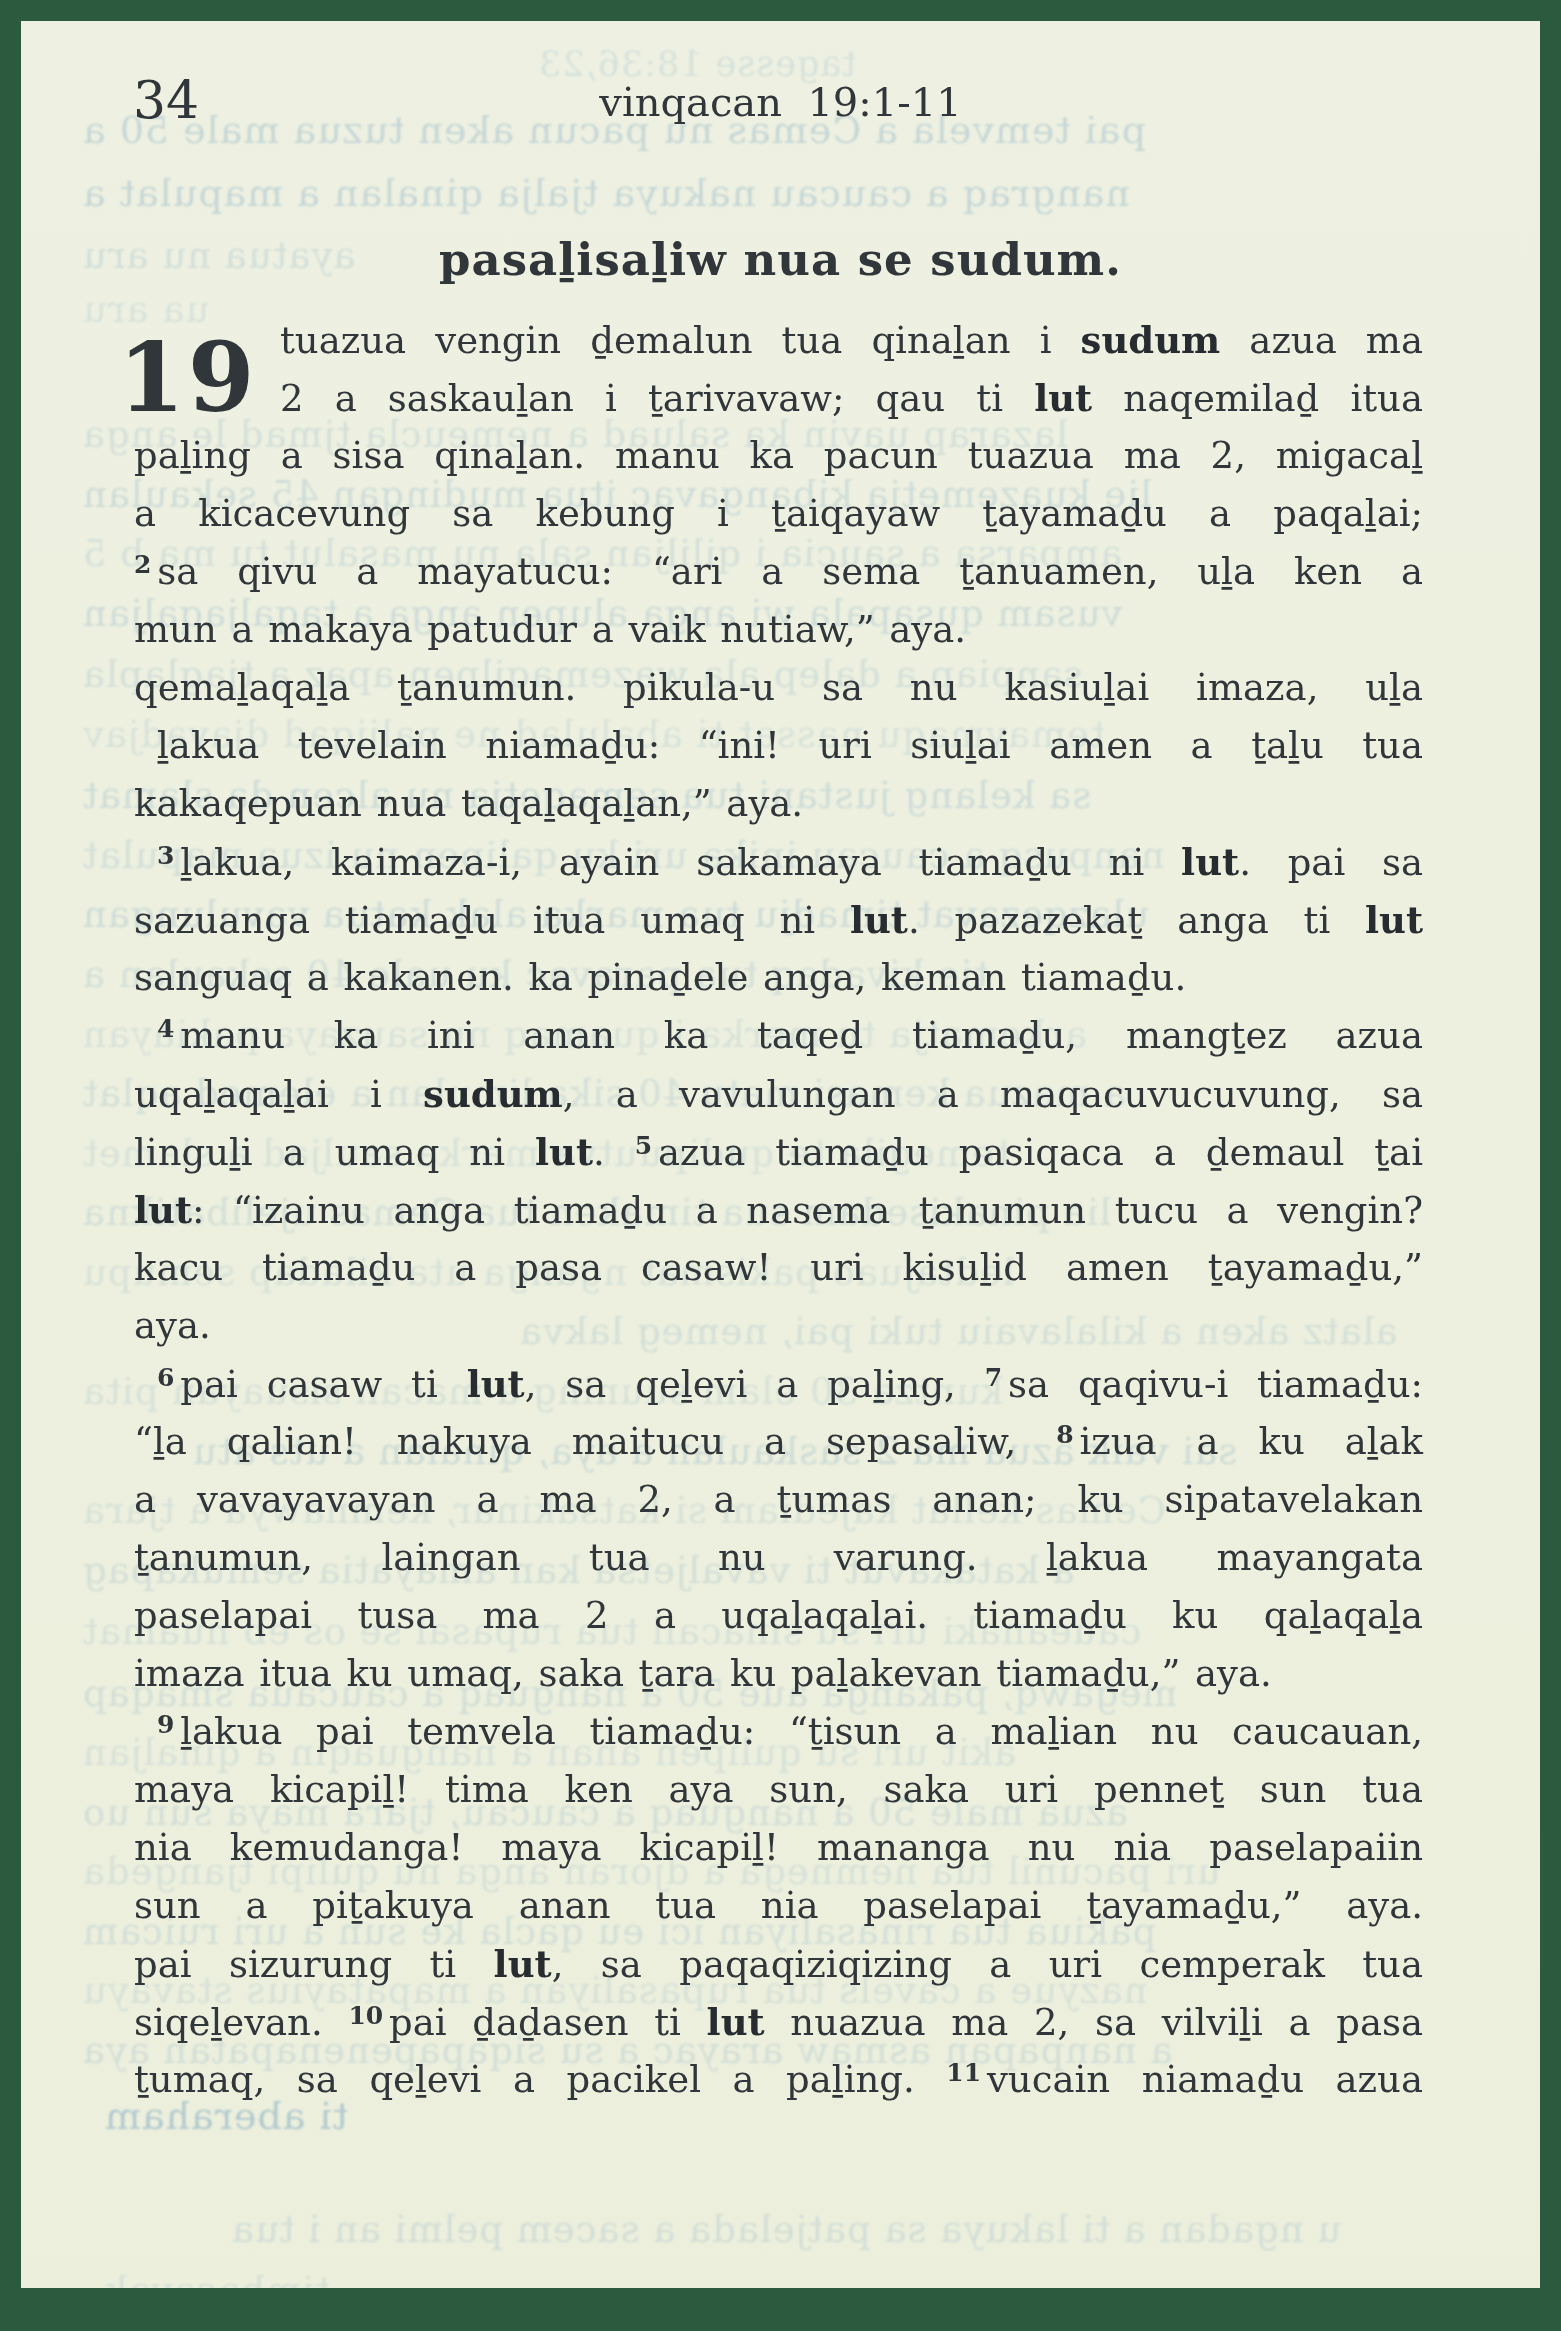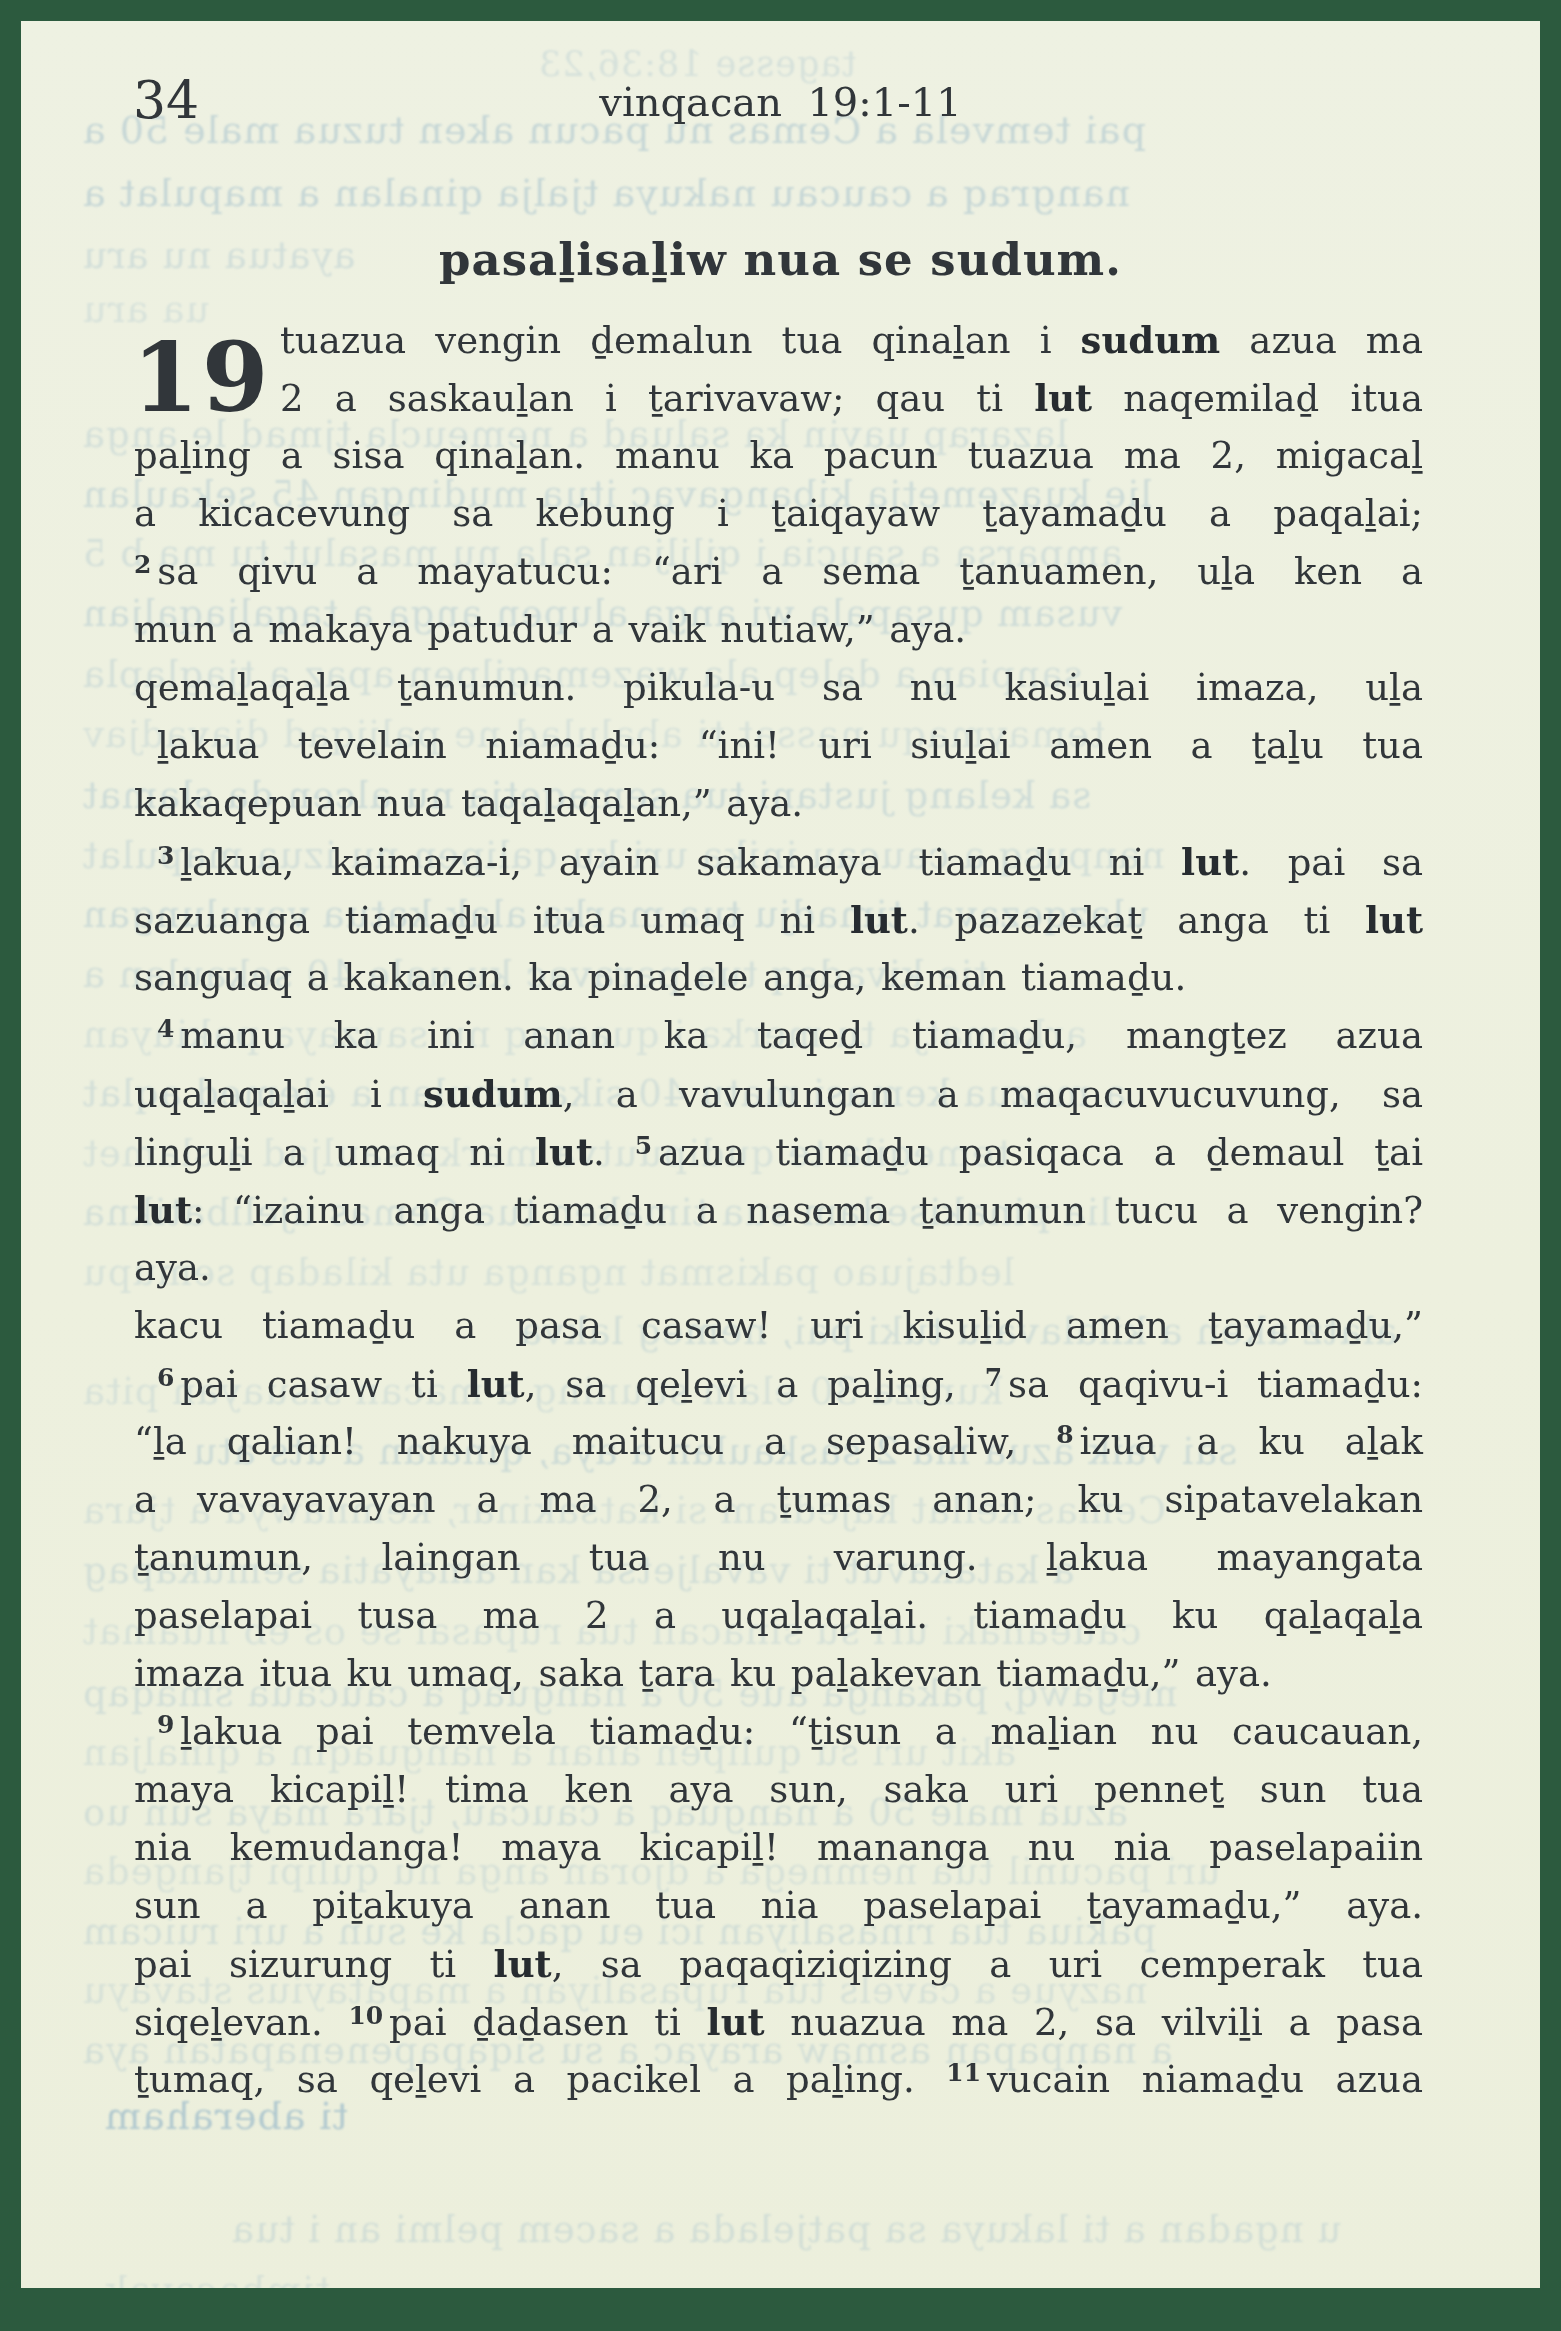--- a/index.html
+++ b/index.html
@@ -18,21 +18,21 @@
   .frame{position:absolute; inset:0; z-index:9; pointer-events:none;
     border:21px solid var(--green); border-bottom-width:44px;}
   #bleed{position:absolute; inset:0; z-index:1;}
   .bl{position:absolute; transform:scaleX(-1); filter:blur(1.3px);
     color:var(--bleed); white-space:pre; letter-spacing:1px;}
   .pagenum{position:absolute; left:133px; top:70px; font-size:52px; z-index:3;text-align:center;}
   .runhead{position:absolute; left:0; width:100%; top:79px; text-align:center;
     font-size:40px; white-space:pre; z-index:3;}
   .heading{position:absolute; left:0; width:100%; top:233px; text-align:center;
     font-size:45px; font-weight:bold; letter-spacing:1px; z-index:3;}
-  .chapnum{position:absolute; left:132px; top:330px; font-size:96px;
+  .chapnum{position:absolute; left:118px; top:330px; font-size:96px;
     font-weight:bold; line-height:1; letter-spacing:2.9px; z-index:3;}
   #lines{position:absolute; left:134px; top:311px; width:1289px; z-index:2;}
   .line{height:58px; line-height:58px; font-size:37px; word-spacing:2.9px;
     white-space:normal;}
   .j{text-align:justify; text-align-last:justify;}
   .l{text-align:left; text-align-last:left;}
   .dc{margin-left:146px;}
   .ind{text-indent:23px;}
   .line b{font-weight:bold; color:#272c30;}
   sup.v{font-size:25px; font-weight:bold; position:relative; top:-11.5px;
@@ -97,22 +97,22 @@
     <div class="line j">qemaḻaqaḻa ṯanumun.  pikula-u sa nu kasiuḻai imaza, uḻa</div>
     <div class="line j ind">ḻakua tevelain niamaḏu: “ini!  uri siuḻai amen a ṯaḻu tua</div>
     <div class="line l">kakaqepuan nua taqaḻaqaḻan,” aya.</div>
     <div class="line j ind"><sup class="v">3</sup>ḻakua, kaimaza-i, ayain sakamaya tiamaḏu ni <b>lut</b>.  pai sa</div>
     <div class="line j">sazuanga tiamaḏu itua umaq ni <b>lut</b>.  pazazekaṯ anga ti <b>lut</b></div>
     <div class="line l">sanguaq a kakanen.  ka pinaḏele anga, keman tiamaḏu.</div>
     <div class="line j ind"><sup class="v">4</sup>manu ka ini anan ka taqeḏ tiamaḏu, mangṯez azua</div>
     <div class="line j">uqaḻaqaḻai i <b>sudum</b>, a vavulungan a maqacuvucuvung, sa</div>
     <div class="line j">linguḻi a umaq ni <b>lut</b>. <sup class="v">5</sup>azua tiamaḏu pasiqaca a ḏemaul ṯai</div>
     <div class="line j"><b>lut</b>: “izainu anga tiamaḏu a nasema ṯanumun tucu a vengin?</div>
+    <div class="line j">kacu tiamaḏu a pasa casaw!  uri kisuḻid amen ṯayamaḏu,”</div>
     <div class="line l">aya.</div>
-    <div class="line j">kacu tiamaḏu a pasa casaw!  uri kisuḻid amen ṯayamaḏu,”</div>
     <div class="line j ind"><sup class="v">6</sup>pai casaw ti <b>lut</b>, sa qeḻevi a paḻing, <sup class="v">7</sup>sa qaqivu-i tiamaḏu:</div>
     <div class="line j">“ḻa qalian!  nakuya maitucu a sepasaliw, <sup class="v">8</sup>izua a ku aḻak</div>
     <div class="line j">a vavayavayan a ma 2, a ṯumas anan; ku sipatavelakan</div>
     <div class="line j">ṯanumun, laingan tua nu varung.   ḻakua mayangata</div>
     <div class="line j">paselapai tusa ma 2 a uqaḻaqaḻai.  tiamaḏu ku qaḻaqaḻa</div>
     <div class="line l">imaza itua ku umaq, saka ṯara ku paḻakevan tiamaḏu,” aya.</div>
     <div class="line j ind"><sup class="v">9</sup>ḻakua pai temvela tiamaḏu: “ṯisun a maḻian nu caucauan,</div>
     <div class="line j">maya kicapiḻ!  tima ken aya sun, saka uri penneṯ sun tua</div>
     <div class="line j">nia kemudanga!  maya kicapiḻ!  mananga nu nia paselapaiin</div>
     <div class="line j">sun a piṯakuya anan tua nia paselapai ṯayamaḏu,” aya.</div>

